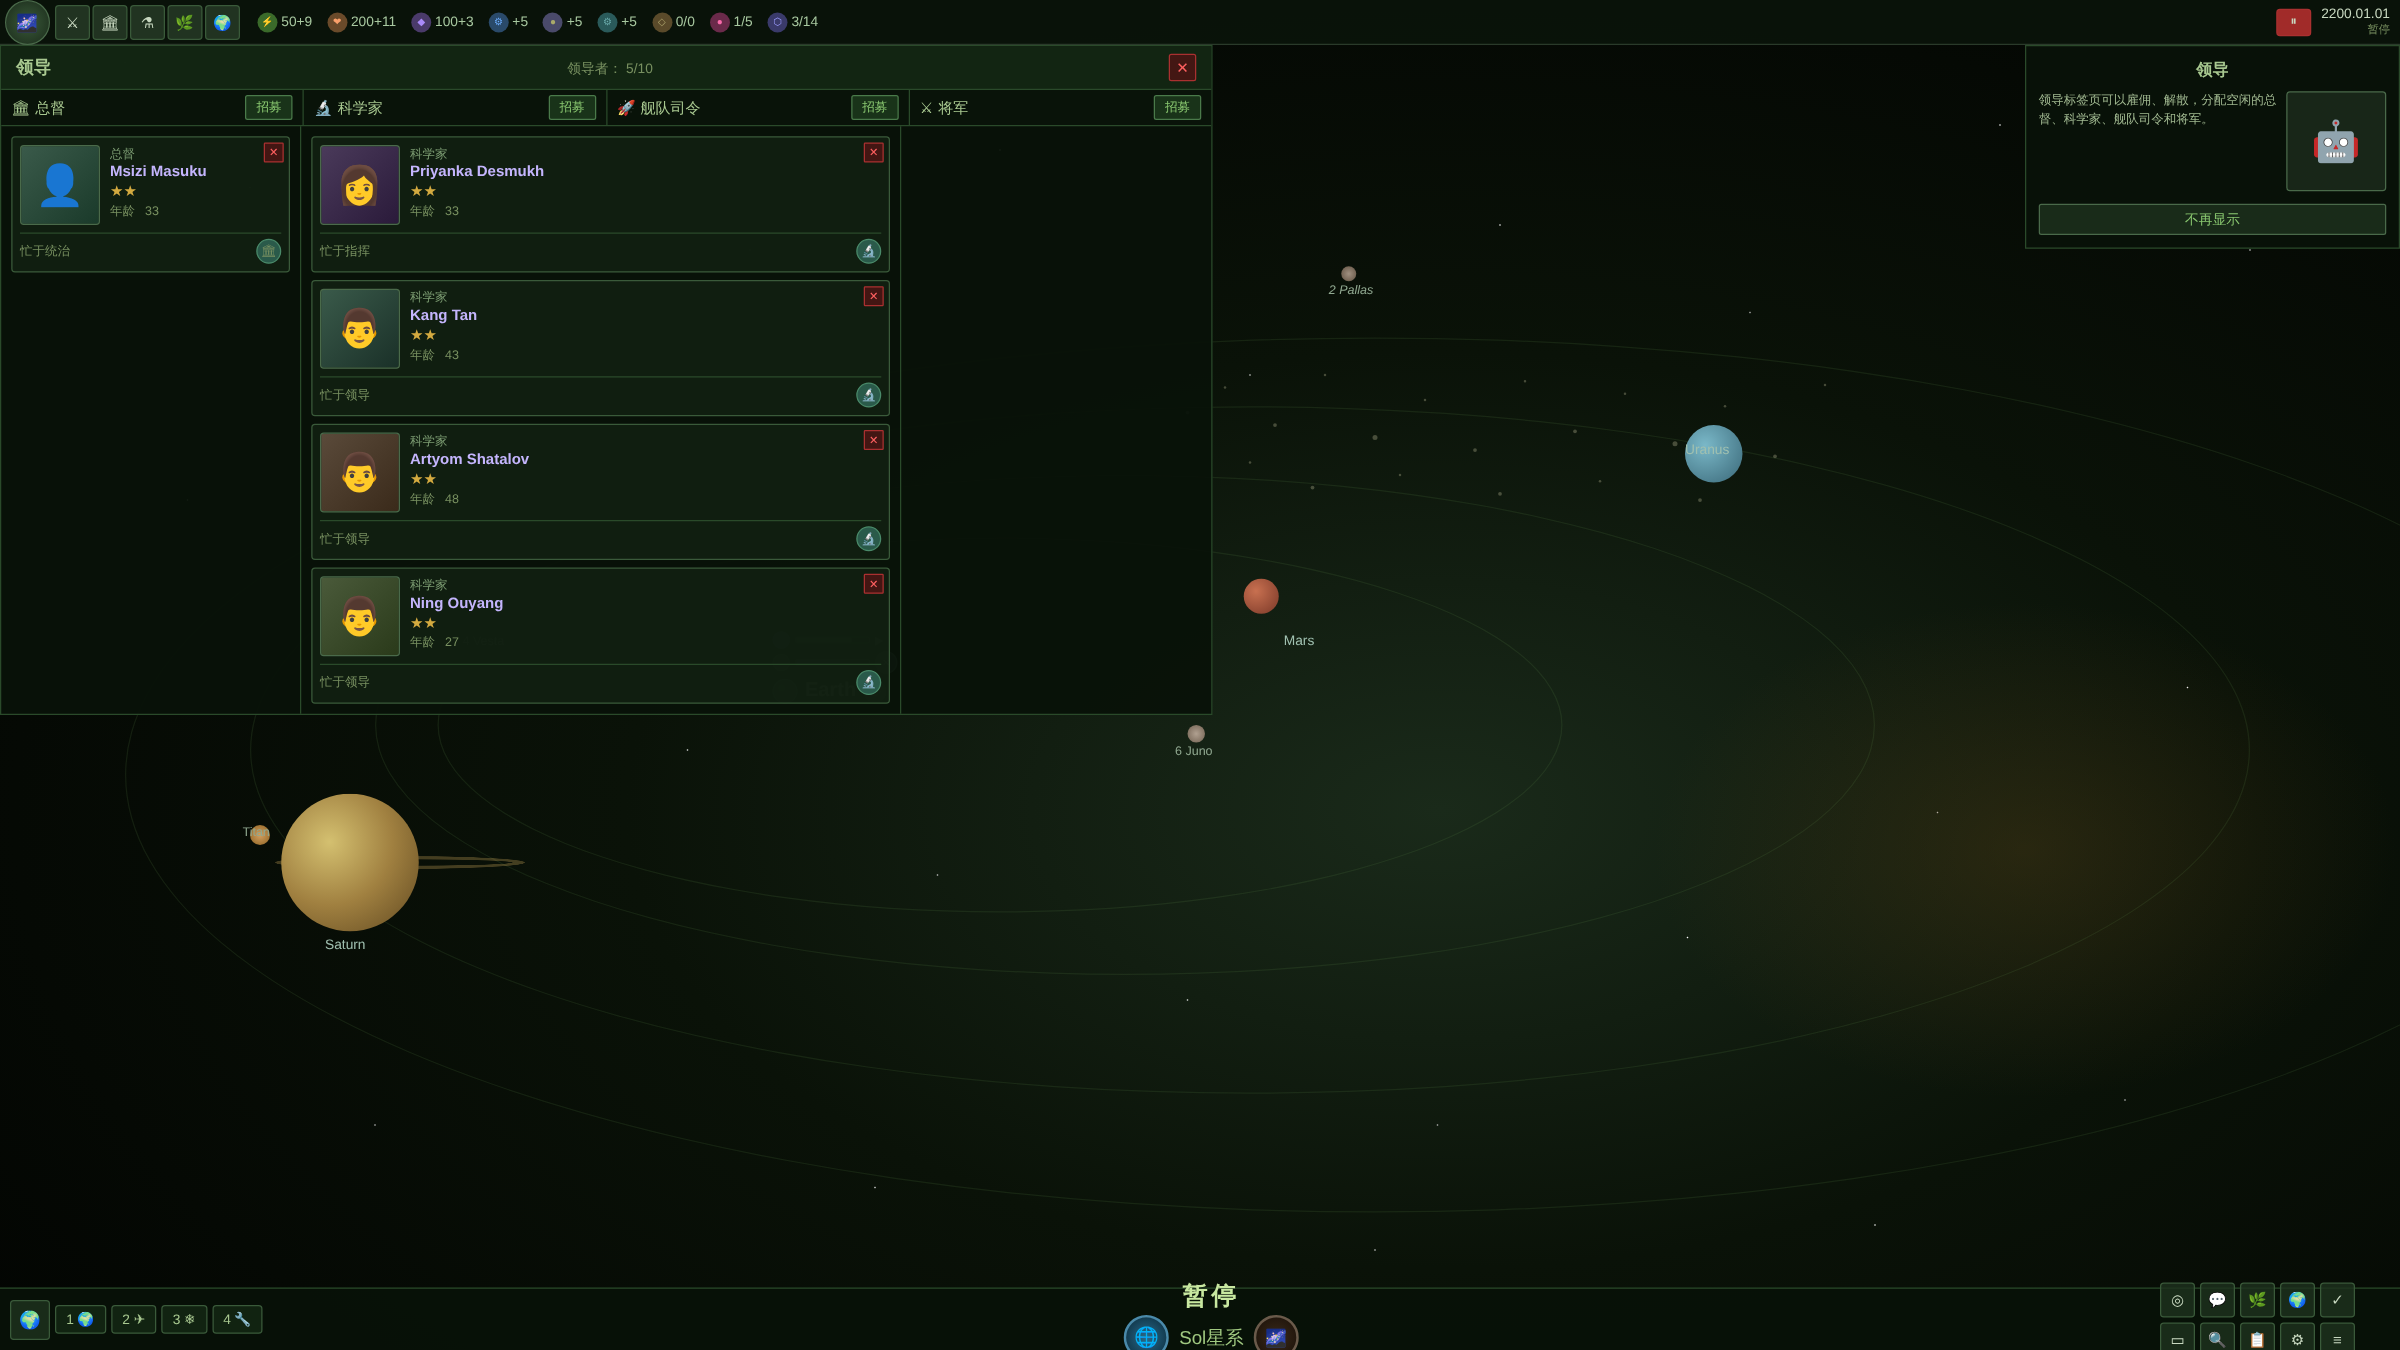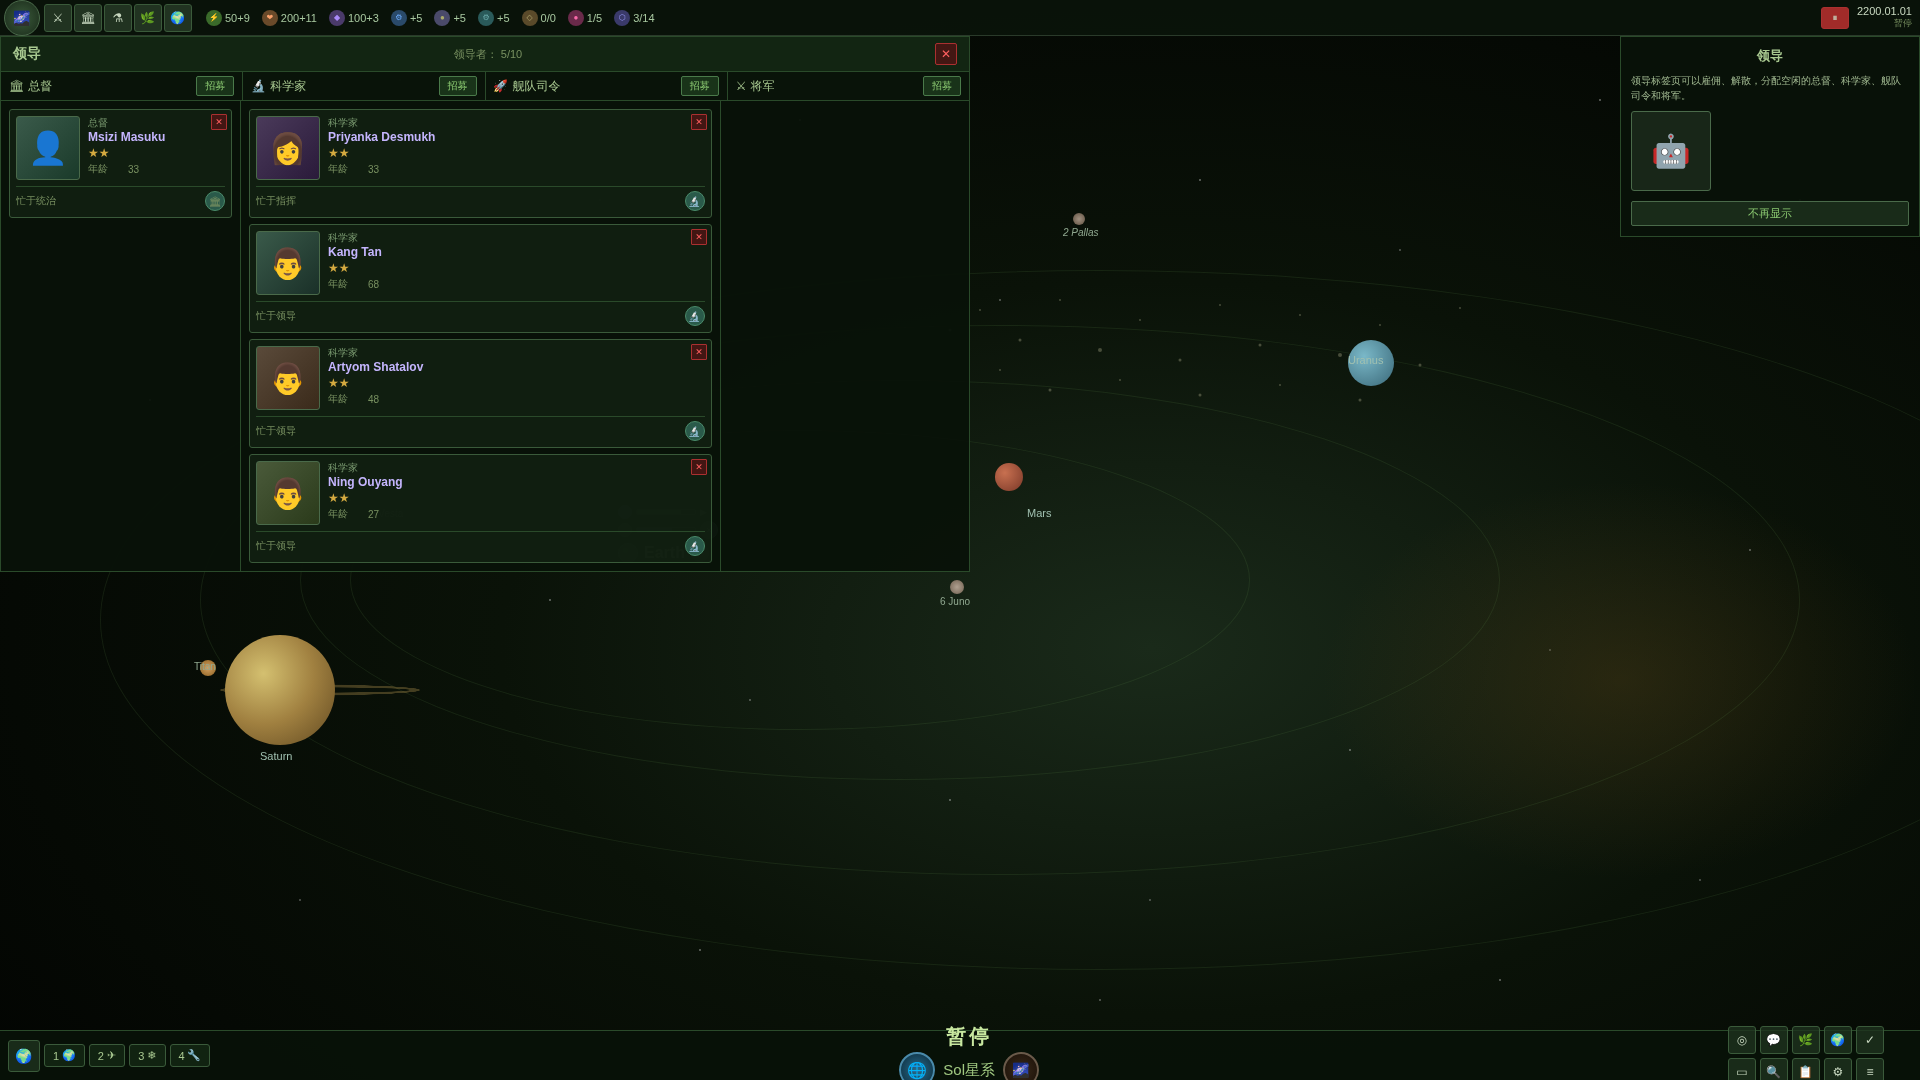--- a/index.html
+++ b/index.html
@@ -341,21 +341,21 @@
       color: #d4aa40;
       font-size: 12px;
       margin: 2px 0;
     }
 
     .leader-age {
       font-size: 10px;
       color: #789060;
       display: flex;
       align-items: center;
-      gap: 20px;
+      gap: 8px;
     }
 
     .leader-card-close {
       position: absolute;
       top: 4px;
       right: 4px;
       width: 16px;
       height: 16px;
       background: rgba(80,20,20,0.8);
       border: 1px solid #aa3030;
@@ -407,21 +407,20 @@
       font-size: 13px;
       color: #a8c890;
       font-weight: bold;
       text-align: center;
       margin-bottom: 8px;
     }
 
     .right-panel-body {
       display: flex;
       gap: 8px;
-      flex-direction: column;
     }
 
     .right-panel-text {
       font-size: 10px;
       color: #a0b890;
       line-height: 1.5;
       flex: 1;
     }
 
     .right-panel-avatar {
@@ -886,21 +885,21 @@
 
       <div class="leader-card">
         <div class="leader-card-inner">
           <div class="leader-portrait" style="background:linear-gradient(135deg,#3a5a4a,#1a3028);font-size:30px;">👨</div>
           <div class="leader-info">
             <div class="leader-type">科学家</div>
             <div class="leader-name">Kang Tan</div>
             <div class="leader-stars">★★</div>
             <div class="leader-age">
               <span>年龄</span>
-              <span>68</span>
+              <span>43</span>
             </div>
           </div>
         </div>
         <div class="leader-card-close">✕</div>
         <div class="leader-status">
           <span>忙于领导</span>
           <div class="status-icon">🔬</div>
         </div>
       </div>
 

